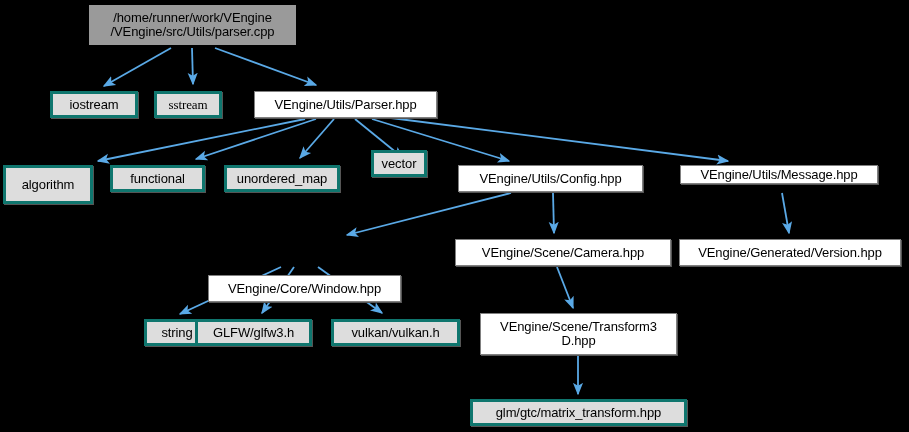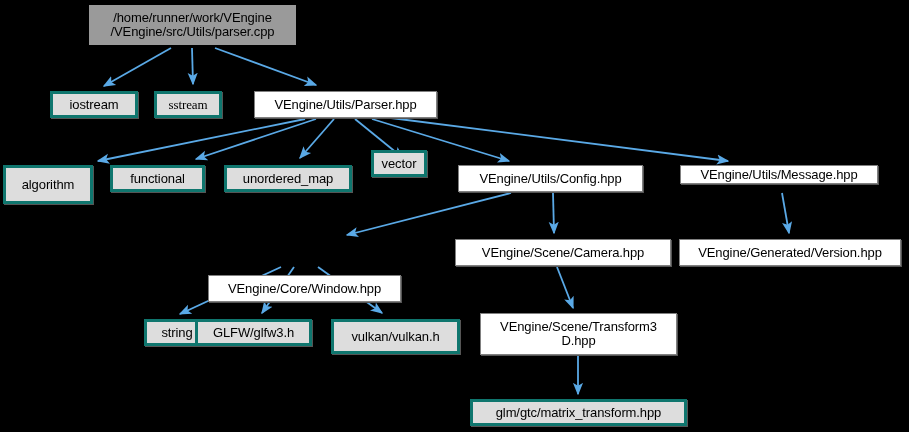--- a/index.html
+++ b/index.html
@@ -84,27 +84,27 @@
       </g>
   </svg>
   <div id="nodes-layer">
       <div class="node root" style="left: 88px; top: 4px; width: 209px; height: 42px;">/home/runner/work/VEngine
 /VEngine/src/Utils/parser.cpp</div>
       <div class="node gray" style="left: 50px; top: 91px; width: 88px; height: 27px;">iostream</div>
       <div class="node gray" style="left: 154px; top: 91px; width: 68px; height: 27px; font-family: Liberation Serif, serif;">sstream</div>
       <div class="node white" style="left: 254px; top: 91px; width: 183px; height: 27px;">VEngine/Utils/Parser.hpp</div>
       <div class="node gray" style="left: 3px; top: 165px; width: 90px; height: 39px;">algorithm</div>
       <div class="node gray" style="left: 110px; top: 165px; width: 95px; height: 27px;">functional</div>
-      <div class="node gray" style="left: 224px; top: 165px; width: 128px; height: 27px;">unordered_map</div>
+      <div class="node gray" style="left: 224px; top: 165px; width: 116px; height: 27px;">unordered_map</div>
       <div class="node gray" style="left: 371px; top: 150px; width: 56px; height: 27px;">vector</div>
       <div class="node white" style="left: 458px; top: 165px; width: 185px; height: 27px;">VEngine/Utils/Config.hpp</div>
       <div class="node white" style="left: 680px; top: 165px; width: 198px; height: 19px;">VEngine/Utils/Message.hpp</div>
       <div class="node white" style="left: 208px; top: 239px; width: 193px; height: 27px; margin-top: 36px;">VEngine/Core/Window.hpp</div>
       <div class="node white" style="left: 455px; top: 239px; width: 216px; height: 27px;">VEngine/Scene/Camera.hpp</div>
       <div class="node white" style="left: 679px; top: 239px; width: 222px; height: 27px;">VEngine/Generated/Version.hpp</div>
       <div class="node gray" style="left: 112px; top: 319px; width: 66px; height: 27px; margin-left: 32px;">string</div>
       <div class="node gray" style="left: 195px; top: 319px; width: 117px; height: 27px;">GLFW/glfw3.h</div>
-      <div class="node gray" style="left: 331px; top: 319px; width: 129px; height: 35px;">vulkan/vulkan.h</div>
+      <div class="node gray" style="left: 331px; top: 319px; width: 129px; height: 27px;">vulkan/vulkan.h</div>
       <div class="node white" style="left: 480px; top: 313px; width: 197px; height: 42px;">VEngine/Scene/Transform3
 D.hpp</div>
       <div class="node gray" style="left: 470px; top: 399px; width: 217px; height: 27px;">glm/gtc/matrix_transform.hpp</div>
     </div>
 </div>
 
 </body></html>

